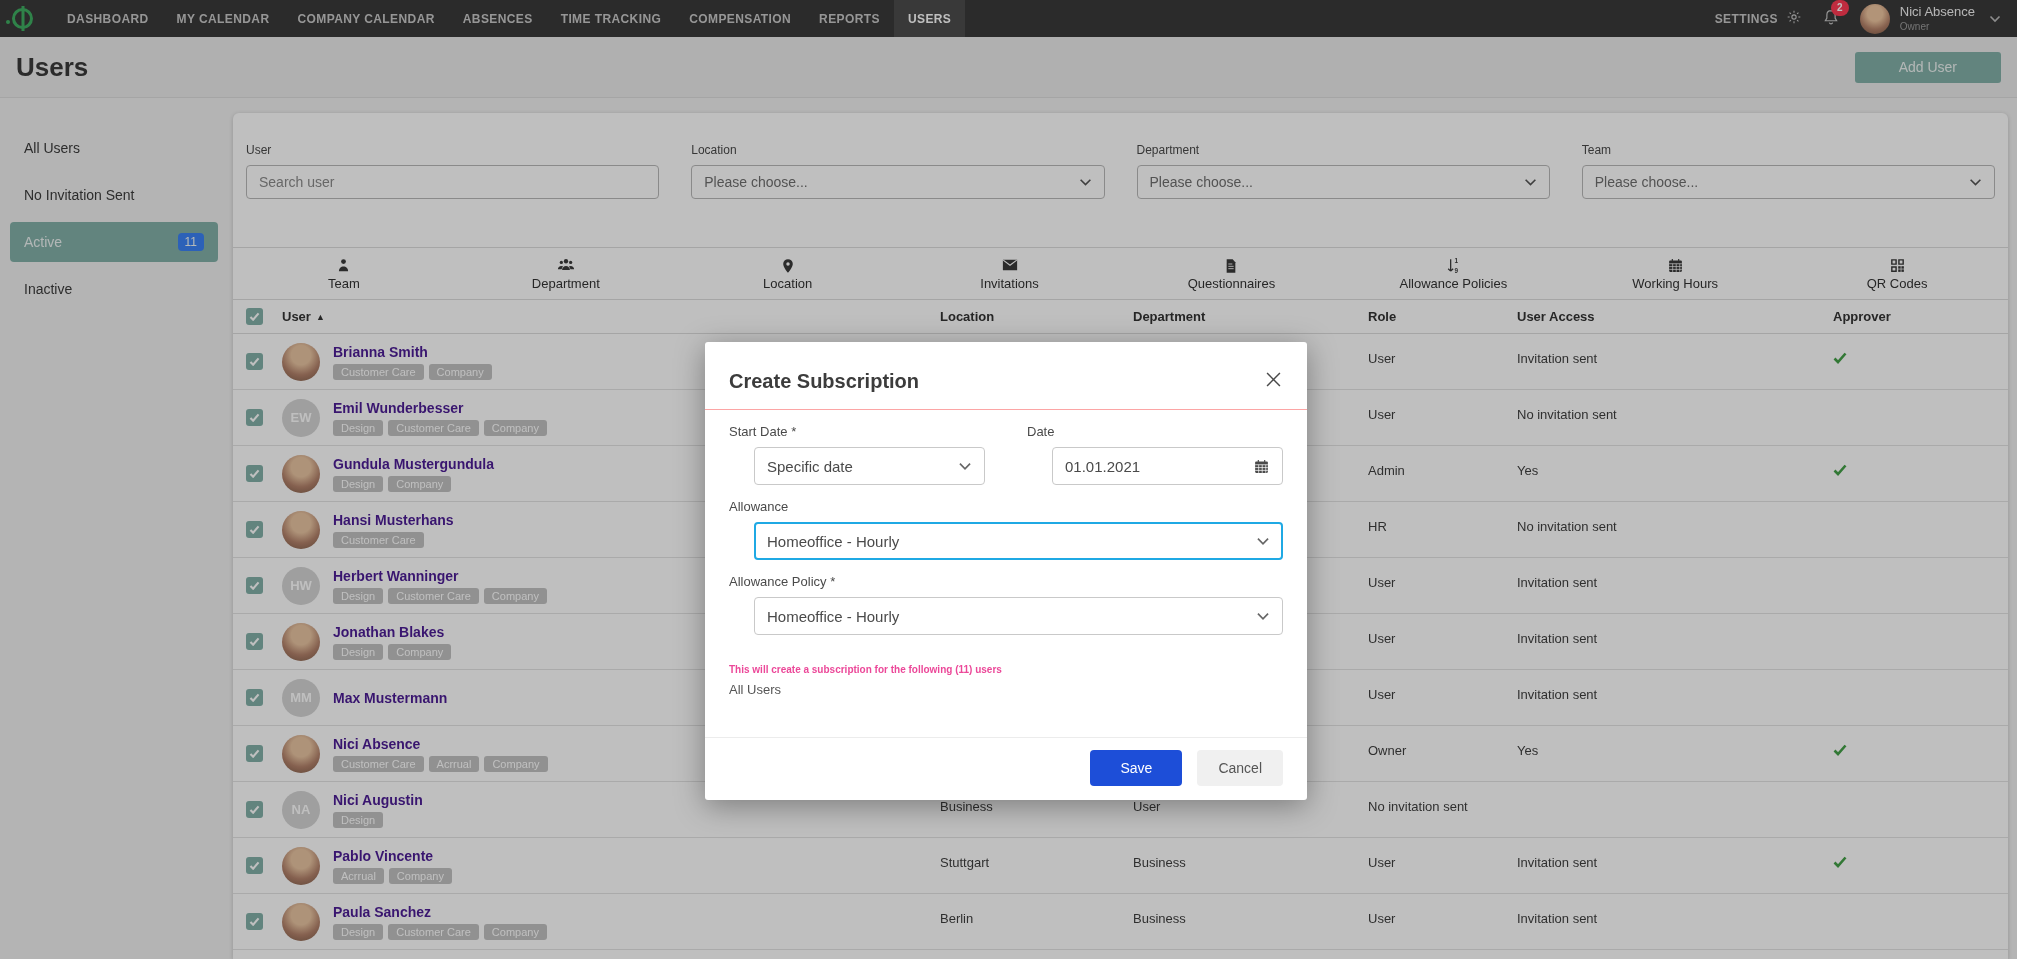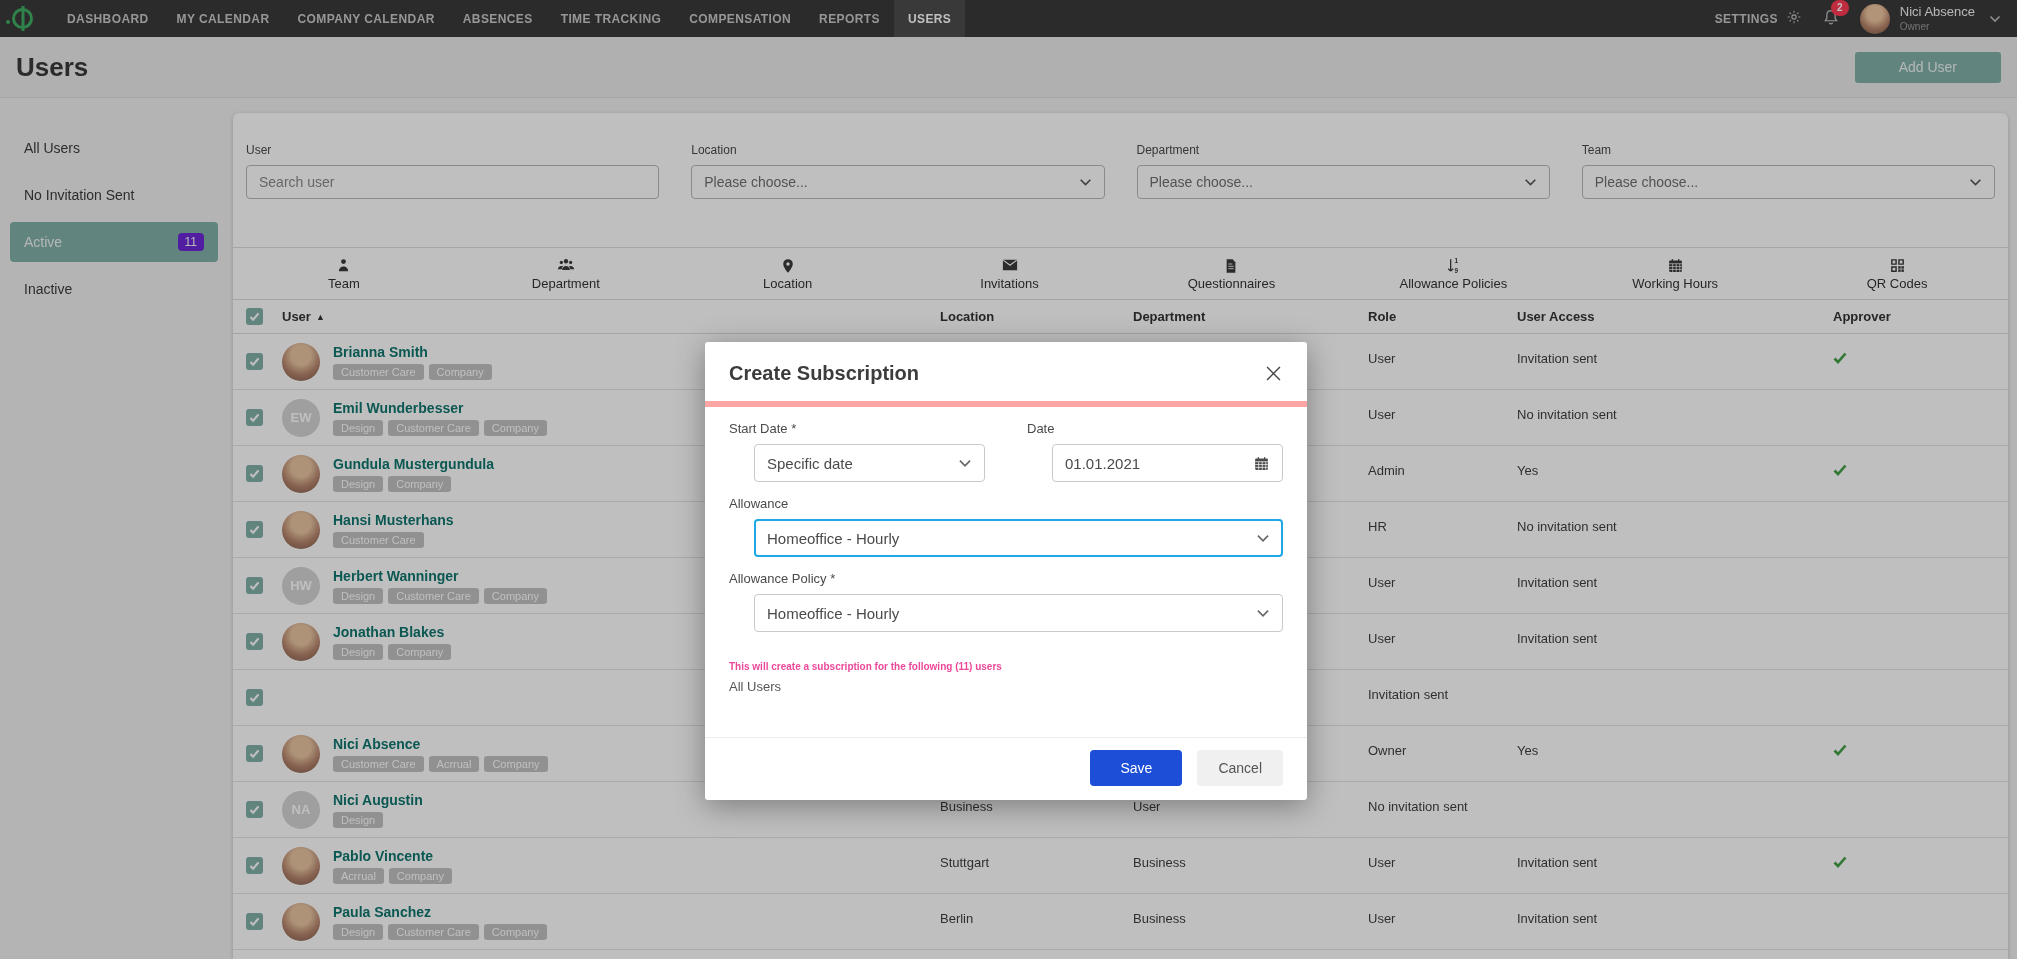--- a/index.html
+++ b/index.html
@@ -26,21 +26,21 @@
   .chev{color:#bdbdbd;display:flex;margin-left:4px;}
   
   .pagehead{position:absolute;top:37px;left:0;right:0;height:61px;background:#ebebeb;border-bottom:1px solid #dcdcdc;
             display:flex;align-items:center;justify-content:space-between;padding:0 16px;box-sizing:border-box;}
   .page-title{font-size:26px;font-weight:700;color:#3a3a3a;}
   .btn-add{background:#83b1a9;color:#eef4f3;border:none;border-radius:3px;height:31px;padding:0 44px;font-size:14px;cursor:pointer;font-family:inherit;}
   
   .sidebar{position:absolute;top:98px;left:0;width:228px;padding:30px 10px 0;box-sizing:border-box;}
   .side-item{height:40px;display:flex;align-items:center;justify-content:space-between;padding:0 14px;font-size:14px;color:#3c3c3c;border-radius:4px;margin-bottom:7px;cursor:pointer;}
   .side-item.active{background:#83b1a9;color:#eef4f3;}
-  .side-badge{background:#6d28d9;color:#f2f7f6;font-size:12px;padding:2px 7px;border-radius:4px;}
+  .side-badge{background:#3b82f6;color:#f2f7f6;font-size:12px;padding:2px 7px;border-radius:4px;}
   
   .card{position:absolute;left:233px;top:113px;width:1775px;bottom:0;background:#fff;border-radius:6px 6px 0 0;
         box-shadow:0 1px 4px rgba(0,0,0,.18);box-sizing:border-box;}
   .filters{display:grid;grid-template-columns:repeat(4,1fr);gap:32px;padding:30px 13px 48px;}
   .f-label{display:block;font-size:12px;color:#4a4a4a;margin-bottom:8px;}
   .f-input,.f-select{height:34px;border:1px solid #b9b9b9;border-radius:4px;background:#fff;font-size:14px;color:#4a4a4a;box-sizing:border-box;width:100%;font-family:inherit;}
   .f-input{padding:0 12px;outline:none;}
   .f-input::placeholder{color:#8a8a8a;}
   .f-select{display:flex;align-items:center;justify-content:space-between;padding:0 12px;color:#6f6f6f;cursor:pointer;}
   .toolbar{display:grid;grid-template-columns:repeat(8,1fr);border-top:1px solid #ddd;border-bottom:1px solid #ddd;padding:8px 0;}
@@ -52,29 +52,29 @@
   .trow{height:56px;border-bottom:1px solid #e3e3e3;}
   .cell{display:flex;align-items:flex-start;min-width:0;}
   .c-check{align-items:center;}
   .c-user{align-items:center;gap:13px;}
   .c-txt{padding-top:17px;font-size:13px;color:#3f3f3f;}
   .c-app{padding-top:16px;}
   .checkbox{width:17px;height:17px;border-radius:3px;background:#83b1a9;display:flex;align-items:center;justify-content:center;cursor:pointer;flex-shrink:0;}
   .avatar{width:38px;height:38px;border-radius:50%;background:#d4d4d4;color:#fff;font-size:13px;font-weight:600;display:flex;align-items:center;justify-content:center;flex-shrink:0;}
   .avatar.photo{background:radial-gradient(circle at 50% 32%,#e9c5a2 30%,#b2816a 62%,#7c5c49 100%);}
   .uinfo{min-width:0;}
-  .uname{font-size:14px;font-weight:600;color:#0f766e;cursor:pointer;}
+  .uname{font-size:14px;font-weight:600;color:#4c1d95;cursor:pointer;}
   .tags{display:flex;gap:5px;margin-top:4px;}
   .chip{background:#c2c2c2;color:#fff;font-size:11px;padding:2px 8px;border-radius:3px;white-space:nowrap;}
   .sort-arrow{font-size:9px;margin-left:5px;color:#333;}
   
   .overlay{position:absolute;inset:0;background:rgba(0,0,0,.25);z-index:5;}
   .modal{position:absolute;left:705px;top:342px;width:602px;height:458px;background:#fff;border-radius:3px;z-index:10;
          box-shadow:0 6px 30px rgba(0,0,0,.35);display:flex;flex-direction:column;box-sizing:border-box;}
-  .m-head{padding:20px 24px 16px;display:flex;align-items:center;justify-content:space-between;border-bottom:6px solid #fca5a5;}
+  .m-head{padding:28px 24px 16px;display:flex;justify-content:space-between;border-bottom:1px solid #fca5a5;}
   .m-title{font-size:20px;font-weight:700;color:#3c3c3c;}
   .m-close{cursor:pointer;color:#4a4a4a;display:flex;padding:2px;}
   .m-body{padding:0 24px;flex:1;}
   .m-row{display:flex;gap:42px;}
   .m-field{flex:1;min-width:0;}
   .m-label{display:block;font-size:13px;color:#4a4a4a;margin:14px 0 8px;}
   .select{height:38px;border:1px solid #c9c9c9;border-radius:4px;background:#fff;display:flex;align-items:center;justify-content:space-between;padding:0 12px;font-size:15px;color:#4a4a4a;cursor:pointer;box-sizing:border-box;margin-left:25px;}
   .select.focused{border:2px solid #1fa9e4;padding:0 11px;}
   .m-summary{margin-top:29px;font-size:10px;font-weight:700;color:#ec4899;}
   .m-sub{margin-top:7px;font-size:13px;color:#555;}
@@ -457,20 +457,26 @@
           <div class="cell c-txt">Invitation sent</div>
           <div class="cell c-app"></div>
         </div>
         <div class="trow">
           <div class="cell c-check">
             <span class="checkbox">
               <svg width="11" height="9" viewBox="0 0 12 10" fill="none" stroke="#fff" stroke-width="2.4">
                 <path d="M1.5 5.5l3 3 6-7"></path>
               </svg>
             </span>
+          </div>
+          <div class="cell c-user">
+            <div class="avatar">MM</div>
+            <div class="uinfo">
+              <div class="uname">Max Mustermann</div>
+            </div>
           </div>
           <div class="cell c-txt"></div>
           <div class="cell c-txt"></div>
           <div class="cell c-txt">User</div>
           <div class="cell c-txt">Invitation sent</div>
           <div class="cell c-app"></div>
         </div>
         <div class="trow">
           <div class="cell c-check">
             <span class="checkbox">

